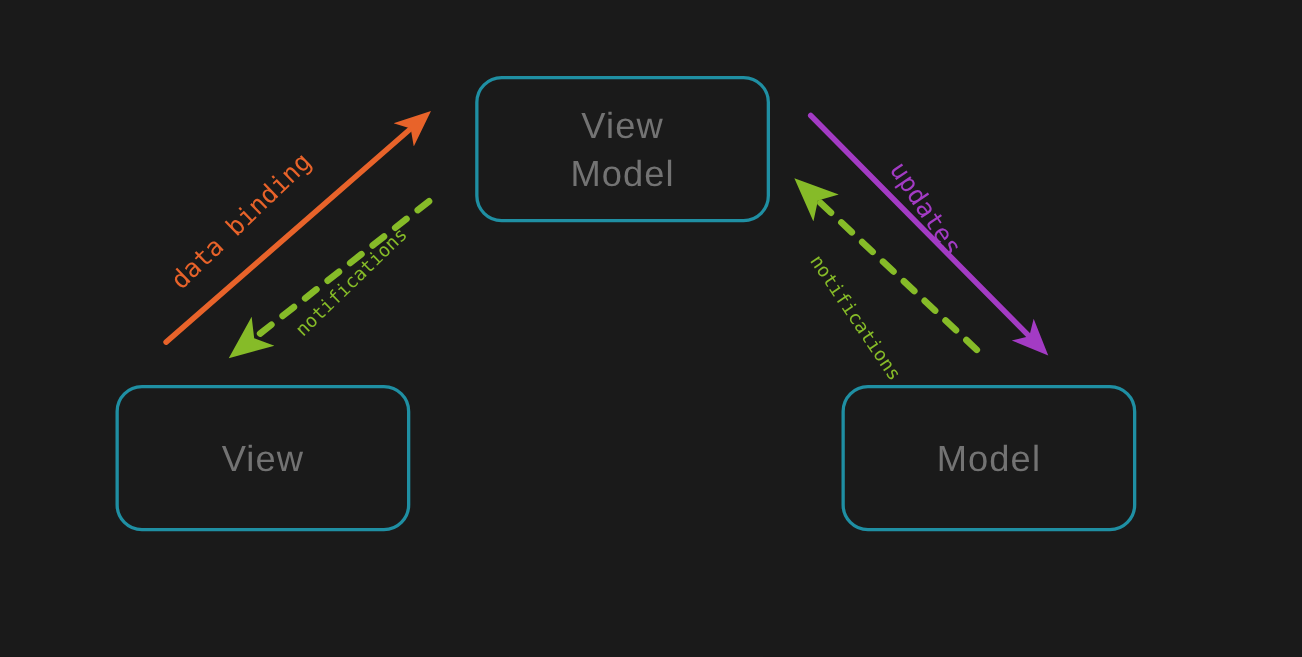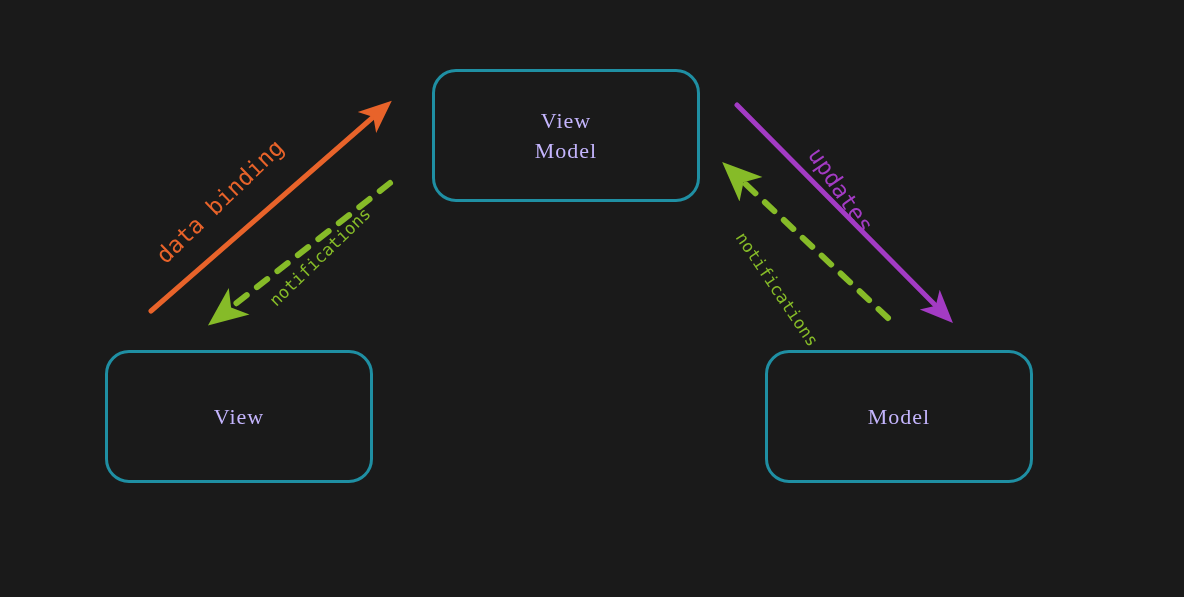--- a/index.html
+++ b/index.html
@@ -28,23 +28,23 @@
     box-sizing: border-box;
     border: 3px solid #1f8fa3;
     border-radius: 24px;
     background: transparent;
     display: flex;
     align-items: center;
     justify-content: center;
     text-align: center;
   }
   .node-label {
-    color: #c4b5fd;
-    font-family: Liberation Serif, serif;
-    font-size: 22px;
+    color: #737373;
+    font-family: Liberation Sans, sans-serif;
+    font-size: 33px;
     line-height: 1.32;
     letter-spacing: 1px;
     white-space: pre-line;
   }
   .edge-label {
     position: absolute;
     font-family: "DejaVu Sans Mono", "Liberation Mono", monospace;
     white-space: nowrap;
     transform-origin: 0 50%;
   }

